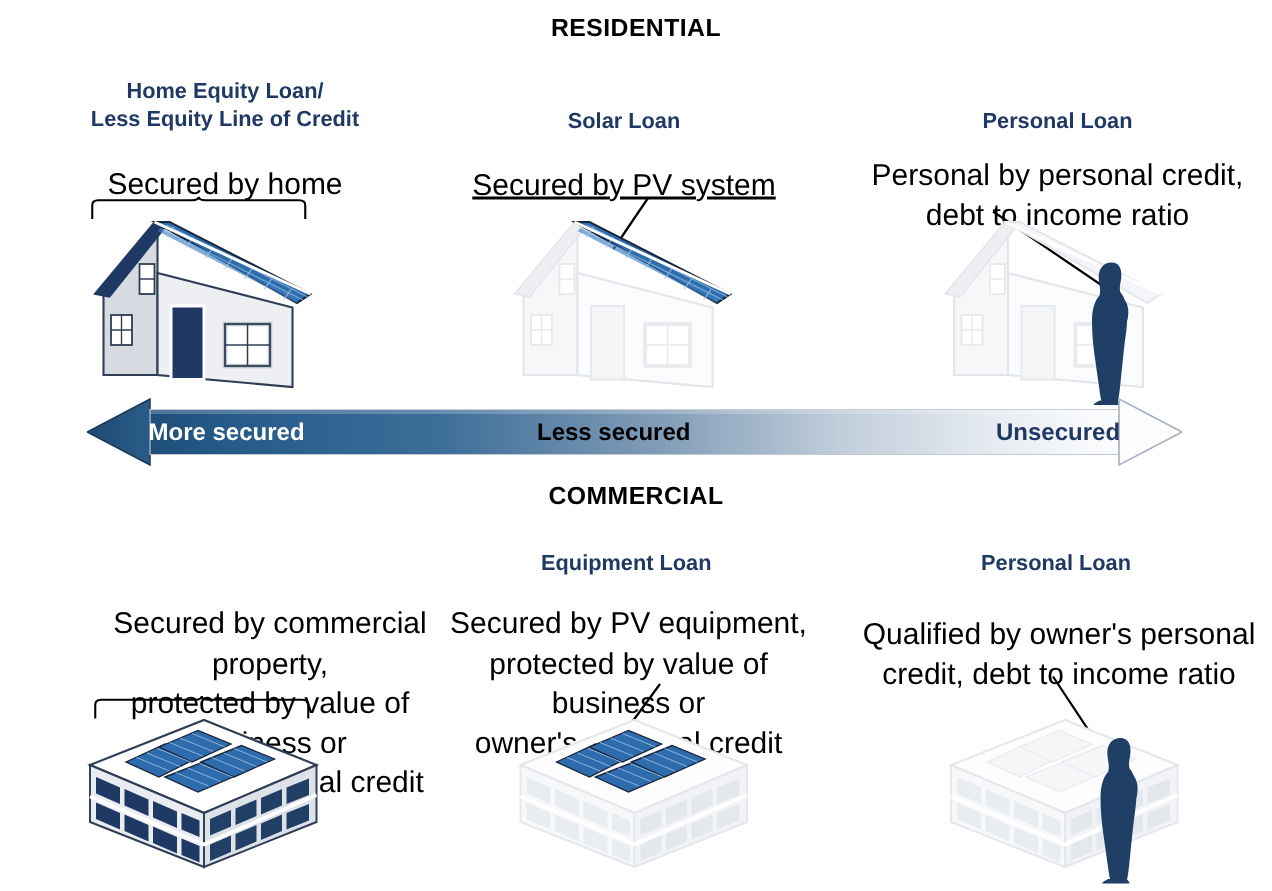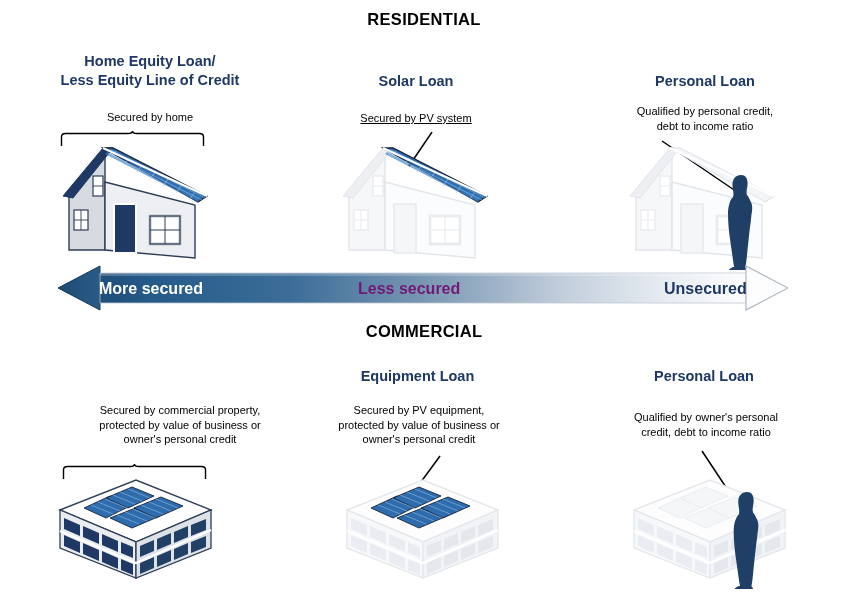--- a/index.html
+++ b/index.html
@@ -29,21 +29,21 @@
     text-align: center;
     font-weight: bold;
     font-size: 14.5px;
     color: #1F3864;
     line-height: 1.32;
     white-space: pre-line;
   }
   .col-desc {
     position: absolute;
     text-align: center;
-    font-size: 11px;
+    font-size: 20px;
     color: #000000;
     line-height: 1.33;
     white-space: pre-line;
   }
   .art {
     position: absolute;
   }
   .bracket {
     position: absolute;
   }
@@ -53,39 +53,39 @@
   .arrow-band {
     position: absolute;
   }
   .band-label {
     position: absolute;
     font-weight: bold;
     font-size: 16px;
     white-space: nowrap;
   }
   .band-label.more { color: #ffffff; }
-  .band-label.less { color: #701a75; }
+  .band-label.less { color: #000000; }
   .band-label.unsec { color: #1F3864; }
 </style>
 </head>
 <body>
 
 <div id="canvas">
 
   <div class="section-title" style="top:10px;">RESIDENTIAL</div>
 
   <div class="col-heading" style="left:0px; top:52px; width:300px;">Home Equity Loan/
 Less Equity Line of Credit</div>
   <div class="col-desc" style="left:0px; top:110px; width:300px;">Secured by home</div>
 
   <div class="col-heading" style="left:296px; top:72px; width:240px;">Solar Loan</div>
   <div class="col-desc" style="left:296px; top:111px; width:240px;text-decoration:underline;">Secured by PV system</div>
 
   <div class="col-heading" style="left:570px; top:72px; width:270px;">Personal Loan</div>
-  <div class="col-desc" style="left:570px; top:104px; width:270px;">Qualified by personal credit,
+  <div class="col-desc" style="left:570px; top:104px; width:270px;">Personal by personal credit,
 debt to income ratio</div>
 
   <svg class="bracket" style="left:60px; top:131px;" width="145" height="16" viewBox="0 0 145 16">
     <path d="M1.5 15 L1.5 6 Q1.5 2.5 5.5 2.5 L68 2.5 Q72.5 2.5 72.5 0
              Q72.5 2.5 77 2.5 L139.5 2.5 Q143.5 2.5 143.5 6 L143.5 15" fill="none" stroke="#000" stroke-width="1.4"></path>
   </svg>
 
   <svg class="leader" style="left:405px; top:132px;" width="30" height="35" viewBox="0 0 30 35">
     <line x1="27" y1="0" x2="4" y2="34" stroke="#000" stroke-width="1.5"></line>
   </svg>

